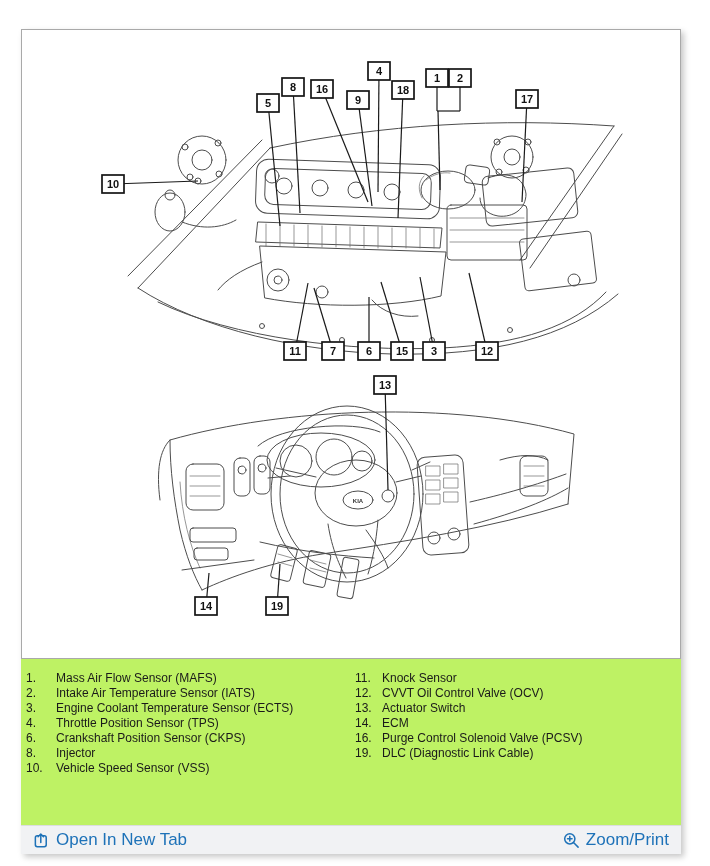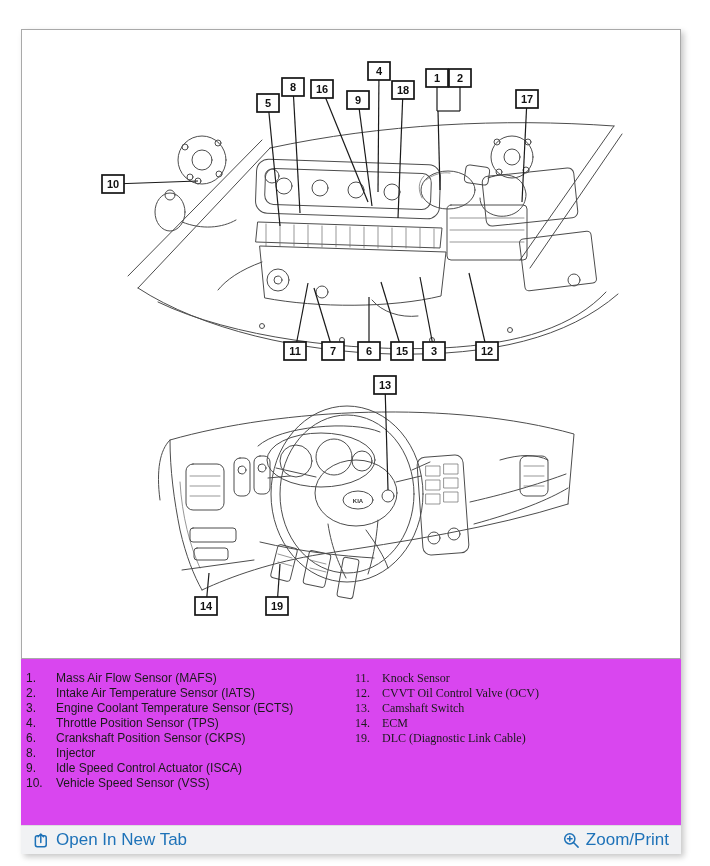--- a/index.html
+++ b/index.html
@@ -34,26 +34,26 @@
     font-family: "Liberation Sans", "DejaVu Sans", sans-serif;
     font-size: 11px; font-weight: bold; fill: #111;
   }
   .kia-logo-text {
     font-family: "Liberation Sans", sans-serif;
     font-size: 6px; font-weight: bold; fill: #333;
   }
   .legend {
     display: flex;
     padding: 12px 0 4px 0;
-    background: #d946ef;
+    background: #bef264;
     min-height: 166px;
   }
   .legend-col { display: flex; flex-direction: column; }
   .legend-col.left  { width: 334px; padding-left: 5px; }
-  .legend-col.right { flex: 1; font-family: Liberation Serif, serif; }
+  .legend-col.right { flex: 1; }
   .legend-row {
     font-size: 12px; line-height: 15px; color: #1a1a1a;
     white-space: nowrap;
   }
   .legend-row .num { display: inline-block; width: 30px; }
   .legend-col.right .legend-row .num { width: 27px; }
   .footer-bar {
     height: 29px;
     background: #f1f2f4;
     border-top: 1px solid #dcdddf;
@@ -310,28 +310,28 @@
   </div>
 
   <div class="legend">
     <div class="legend-col left">
         <div class="legend-row"><span class="num">1.</span><span class="lbl">Mass Air Flow Sensor (MAFS)</span></div>
         <div class="legend-row"><span class="num">2.</span><span class="lbl">Intake Air Temperature Sensor (IATS)</span></div>
         <div class="legend-row"><span class="num">3.</span><span class="lbl">Engine Coolant Temperature Sensor (ECTS)</span></div>
         <div class="legend-row"><span class="num">4.</span><span class="lbl">Throttle Position Sensor (TPS)</span></div>
         <div class="legend-row"><span class="num">6.</span><span class="lbl">Crankshaft Position Sensor (CKPS)</span></div>
         <div class="legend-row"><span class="num">8.</span><span class="lbl">Injector</span></div>
-        <div class="legend-row"><span class="num">9.</span><span class="lbl">Idle Speed Control Actuator (ISCA)</span></div>
         <div class="legend-row"><span class="num">10.</span><span class="lbl">Vehicle Speed Sensor (VSS)</span></div>
       </div>
     <div class="legend-col right">
         <div class="legend-row"><span class="num">11.</span><span class="lbl">Knock Sensor</span></div>
         <div class="legend-row"><span class="num">12.</span><span class="lbl">CVVT Oil Control Valve (OCV)</span></div>
-        <div class="legend-row"><span class="num">13.</span><span class="lbl">Camshaft Switch</span></div>
+        <div class="legend-row"><span class="num">13.</span><span class="lbl">Actuator Switch</span></div>
         <div class="legend-row"><span class="num">14.</span><span class="lbl">ECM</span></div>
+        <div class="legend-row"><span class="num">16.</span><span class="lbl">Purge Control Solenoid Valve (PCSV)</span></div>
         <div class="legend-row"><span class="num">19.</span><span class="lbl">DLC (Diagnostic Link Cable)</span></div>
       </div>
   </div>
 
   <div class="footer-bar">
     <a class="blue-link" href="#">
       <svg width="17" height="17" viewBox="0 0 18 18" stroke="currentColor" fill="none" stroke-width="1.6" stroke-linecap="round" stroke-linejoin="round">
         <path d="M6,4 L4.5,4 Q2.5,4 2.5,6 L2.5,13.5 Q2.5,15.5 4.5,15.5 L12,15.5 Q14,15.5 14,13.5 L14,6 Q14,4 12,4 L10.5,4"></path>
         <path d="M8.25,11 L8.25,2.2 M5.4,5 L8.25,2.2 L11.1,5"></path>
       </svg>

